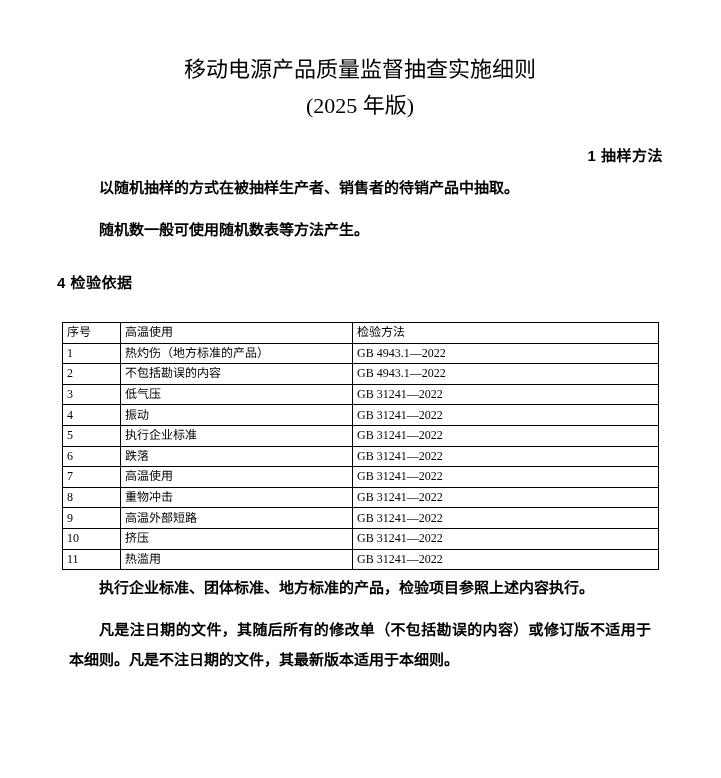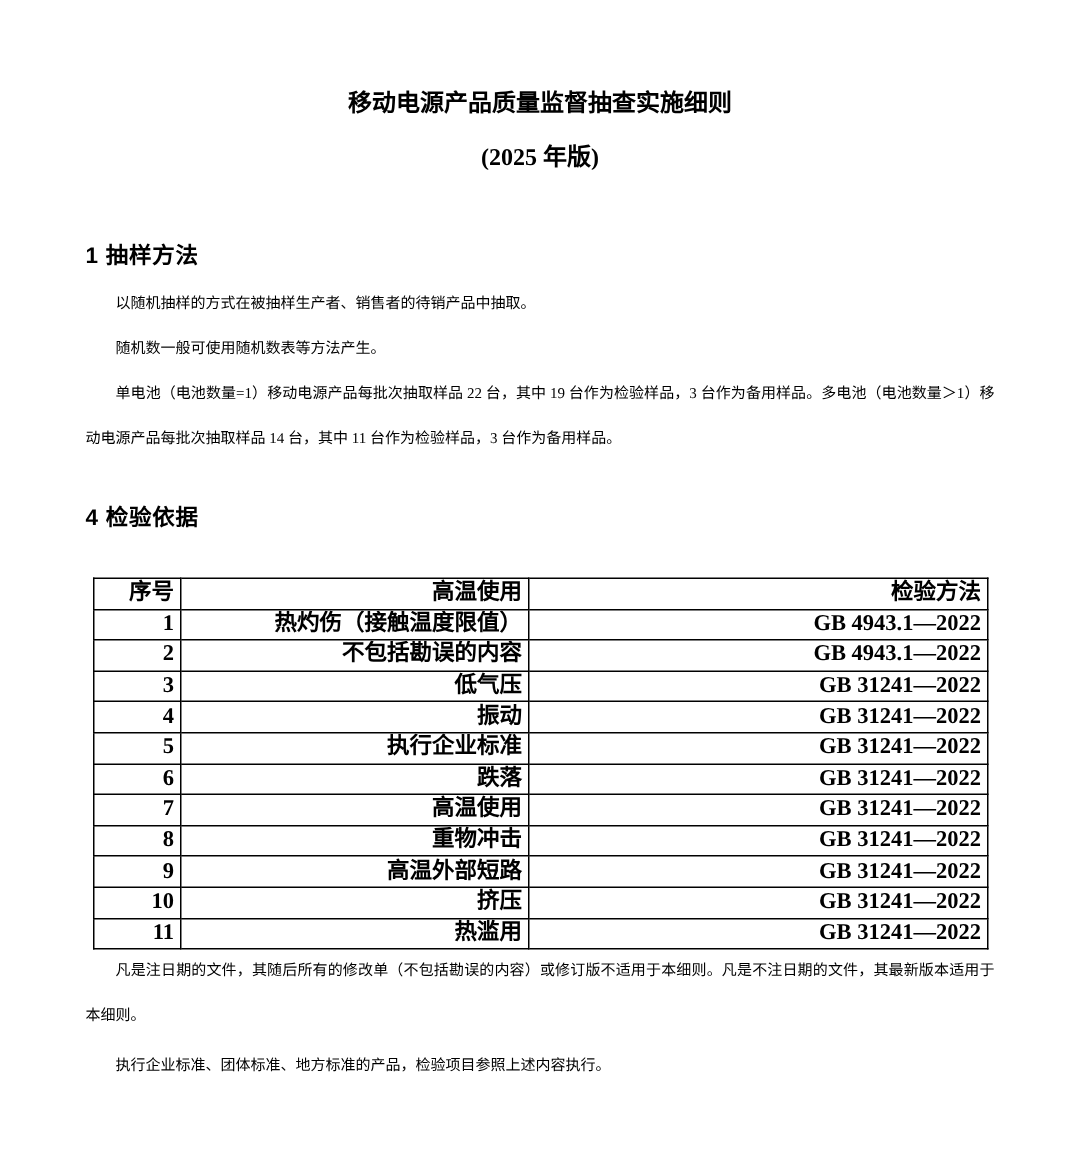--- a/index.html
+++ b/index.html
@@ -14,58 +14,59 @@
     box-sizing: border-box;
     background: #ffffff;
     color: #000000;
     padding: 52px 58px 0 57px;
     overflow: hidden;
     font-family: "Liberation Serif", "DejaVu Serif", serif;
   }
   .doc-title {
     margin: 0;
     text-align: center;
-    font-size: 16px;
-    font-weight: bold;
+    font-size: 22px;
+    font-weight: normal;
     line-height: 36px;
     font-family: "Liberation Serif", "DejaVu Serif", serif;
   }
   .section-heading {
     margin: 0;
     font-family: "Liberation Sans", "DejaVu Sans", sans-serif;
     font-size: 15px;
     font-weight: bold;
     line-height: 22px;
     letter-spacing: 0.5px;
   }
-  .heading-1 { margin-top: 36px; }
+  .heading-1 { margin-top: 21px; text-align: right; }
   .heading-2 { margin-top: 27px; }
   .body-para {
-    margin: 0;
-    font-size: 10px;
+    margin: 12px;
+    font-size: 15px;
     line-height: 30px;
     text-indent: 2em;
     text-align: justify;
+    font-weight: bold;
   }
   .first-para { margin-top: 6px; }
   .inspection-table {
     margin: 28px 0 0 5px;
     border-collapse: collapse;
     table-layout: fixed;
     width: 596px;
   }
   .inspection-table th,
   .inspection-table td {
     border: 1px solid #000000;
     height: 19.6px;
     padding: 0 4px;
-    text-align: right;
+    text-align: left;
     vertical-align: middle;
-    font-size: 15px;
-    font-weight: bold;
+    font-size: 12px;
+    font-weight: normal;
     line-height: 19px;
     overflow: hidden;
     white-space: nowrap;
   }
   .col-no     { width: 58px;  }
   .col-item   { width: 232px; }
   .col-method { width: 306px; }
   .after-table { margin-top: 3px; }
 </style>
 </head>
@@ -77,41 +78,40 @@
     <span>移动电源产品质量监督抽查实施细则</span><br>
     <span>(2025 年版)</span>
   </h1>
 
   <h2 class="section-heading heading-1">1 抽样方法</h2>
 
   <p class="body-para first-para">以随机抽样的方式在被抽样生产者、销售者的待销产品中抽取。</p>
 
   <p class="body-para">随机数一般可使用随机数表等方法产生。</p>
 
-  <p class="body-para">单电池（电池数量=1）移动电源产品每批次抽取样品 22 台，其中 19 台作为检验样品，3 台作为备用样品。多电池（电池数量＞1）移动电源产品每批次抽取样品 14 台，其中 11 台作为检验样品，3 台作为备用样品。</p>
 
   <h2 class="section-heading heading-2">4 检验依据</h2>
 
   <table class="inspection-table">
     <colgroup>
       <col class="col-no">
       <col class="col-item">
       <col class="col-method">
     </colgroup>
     <thead>
       <tr>
         <th>序号</th>
         <th>高温使用</th>
         <th>检验方法</th>
       </tr>
     </thead>
     <tbody>
         <tr>
           <td>1</td>
-          <td>热灼伤（接触温度限值）</td>
+          <td>热灼伤（地方标准的产品）</td>
           <td>GB 4943.1—2022</td>
         </tr>
         <tr>
           <td>2</td>
           <td>不包括勘误的内容</td>
           <td>GB 4943.1—2022</td>
         </tr>
         <tr>
           <td>3</td>
           <td>低气压</td>
@@ -153,17 +153,17 @@
           <td>GB 31241—2022</td>
         </tr>
         <tr>
           <td>11</td>
           <td>热滥用</td>
           <td>GB 31241—2022</td>
         </tr>
       </tbody>
   </table>
 
+  <p class="body-para after-table">执行企业标准、团体标准、地方标准的产品，检验项目参照上述内容执行。</p>
+
   <p class="body-para">凡是注日期的文件，其随后所有的修改单（不包括勘误的内容）或修订版不适用于本细则。凡是不注日期的文件，其最新版本适用于本细则。</p>
-
-  <p class="body-para after-table">执行企业标准、团体标准、地方标准的产品，检验项目参照上述内容执行。</p>
 
 </div>
 
 </body></html>

